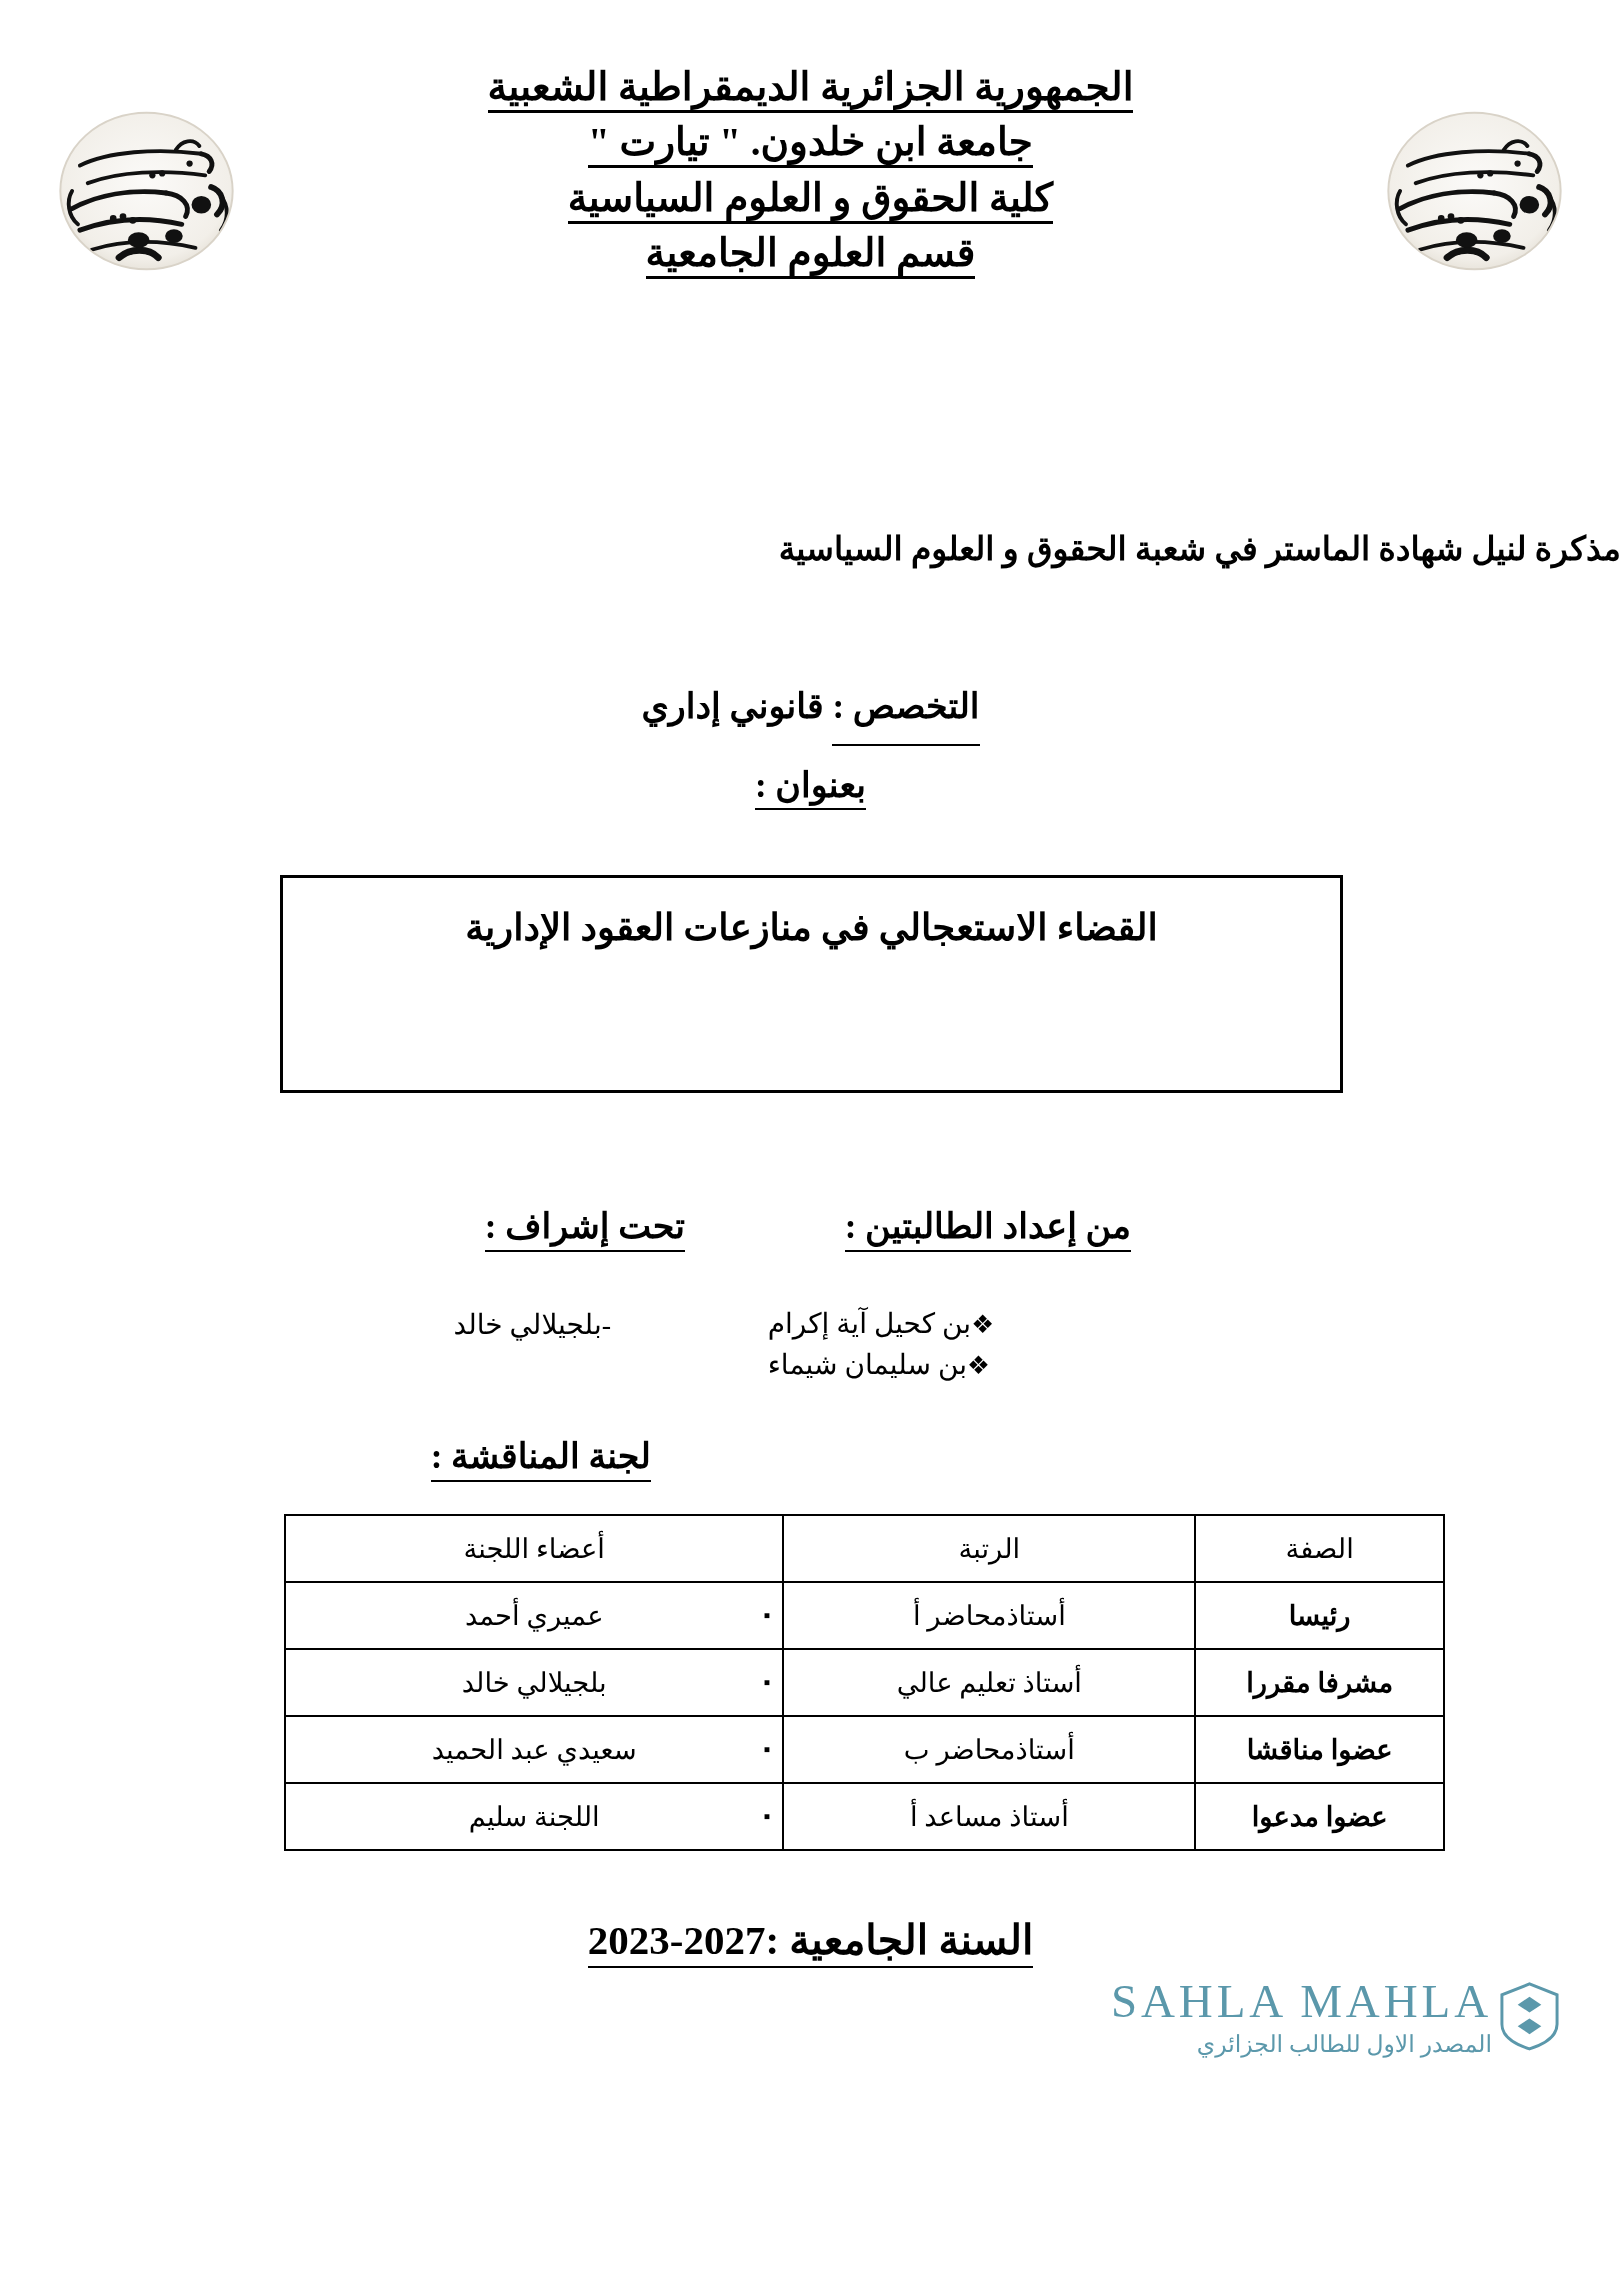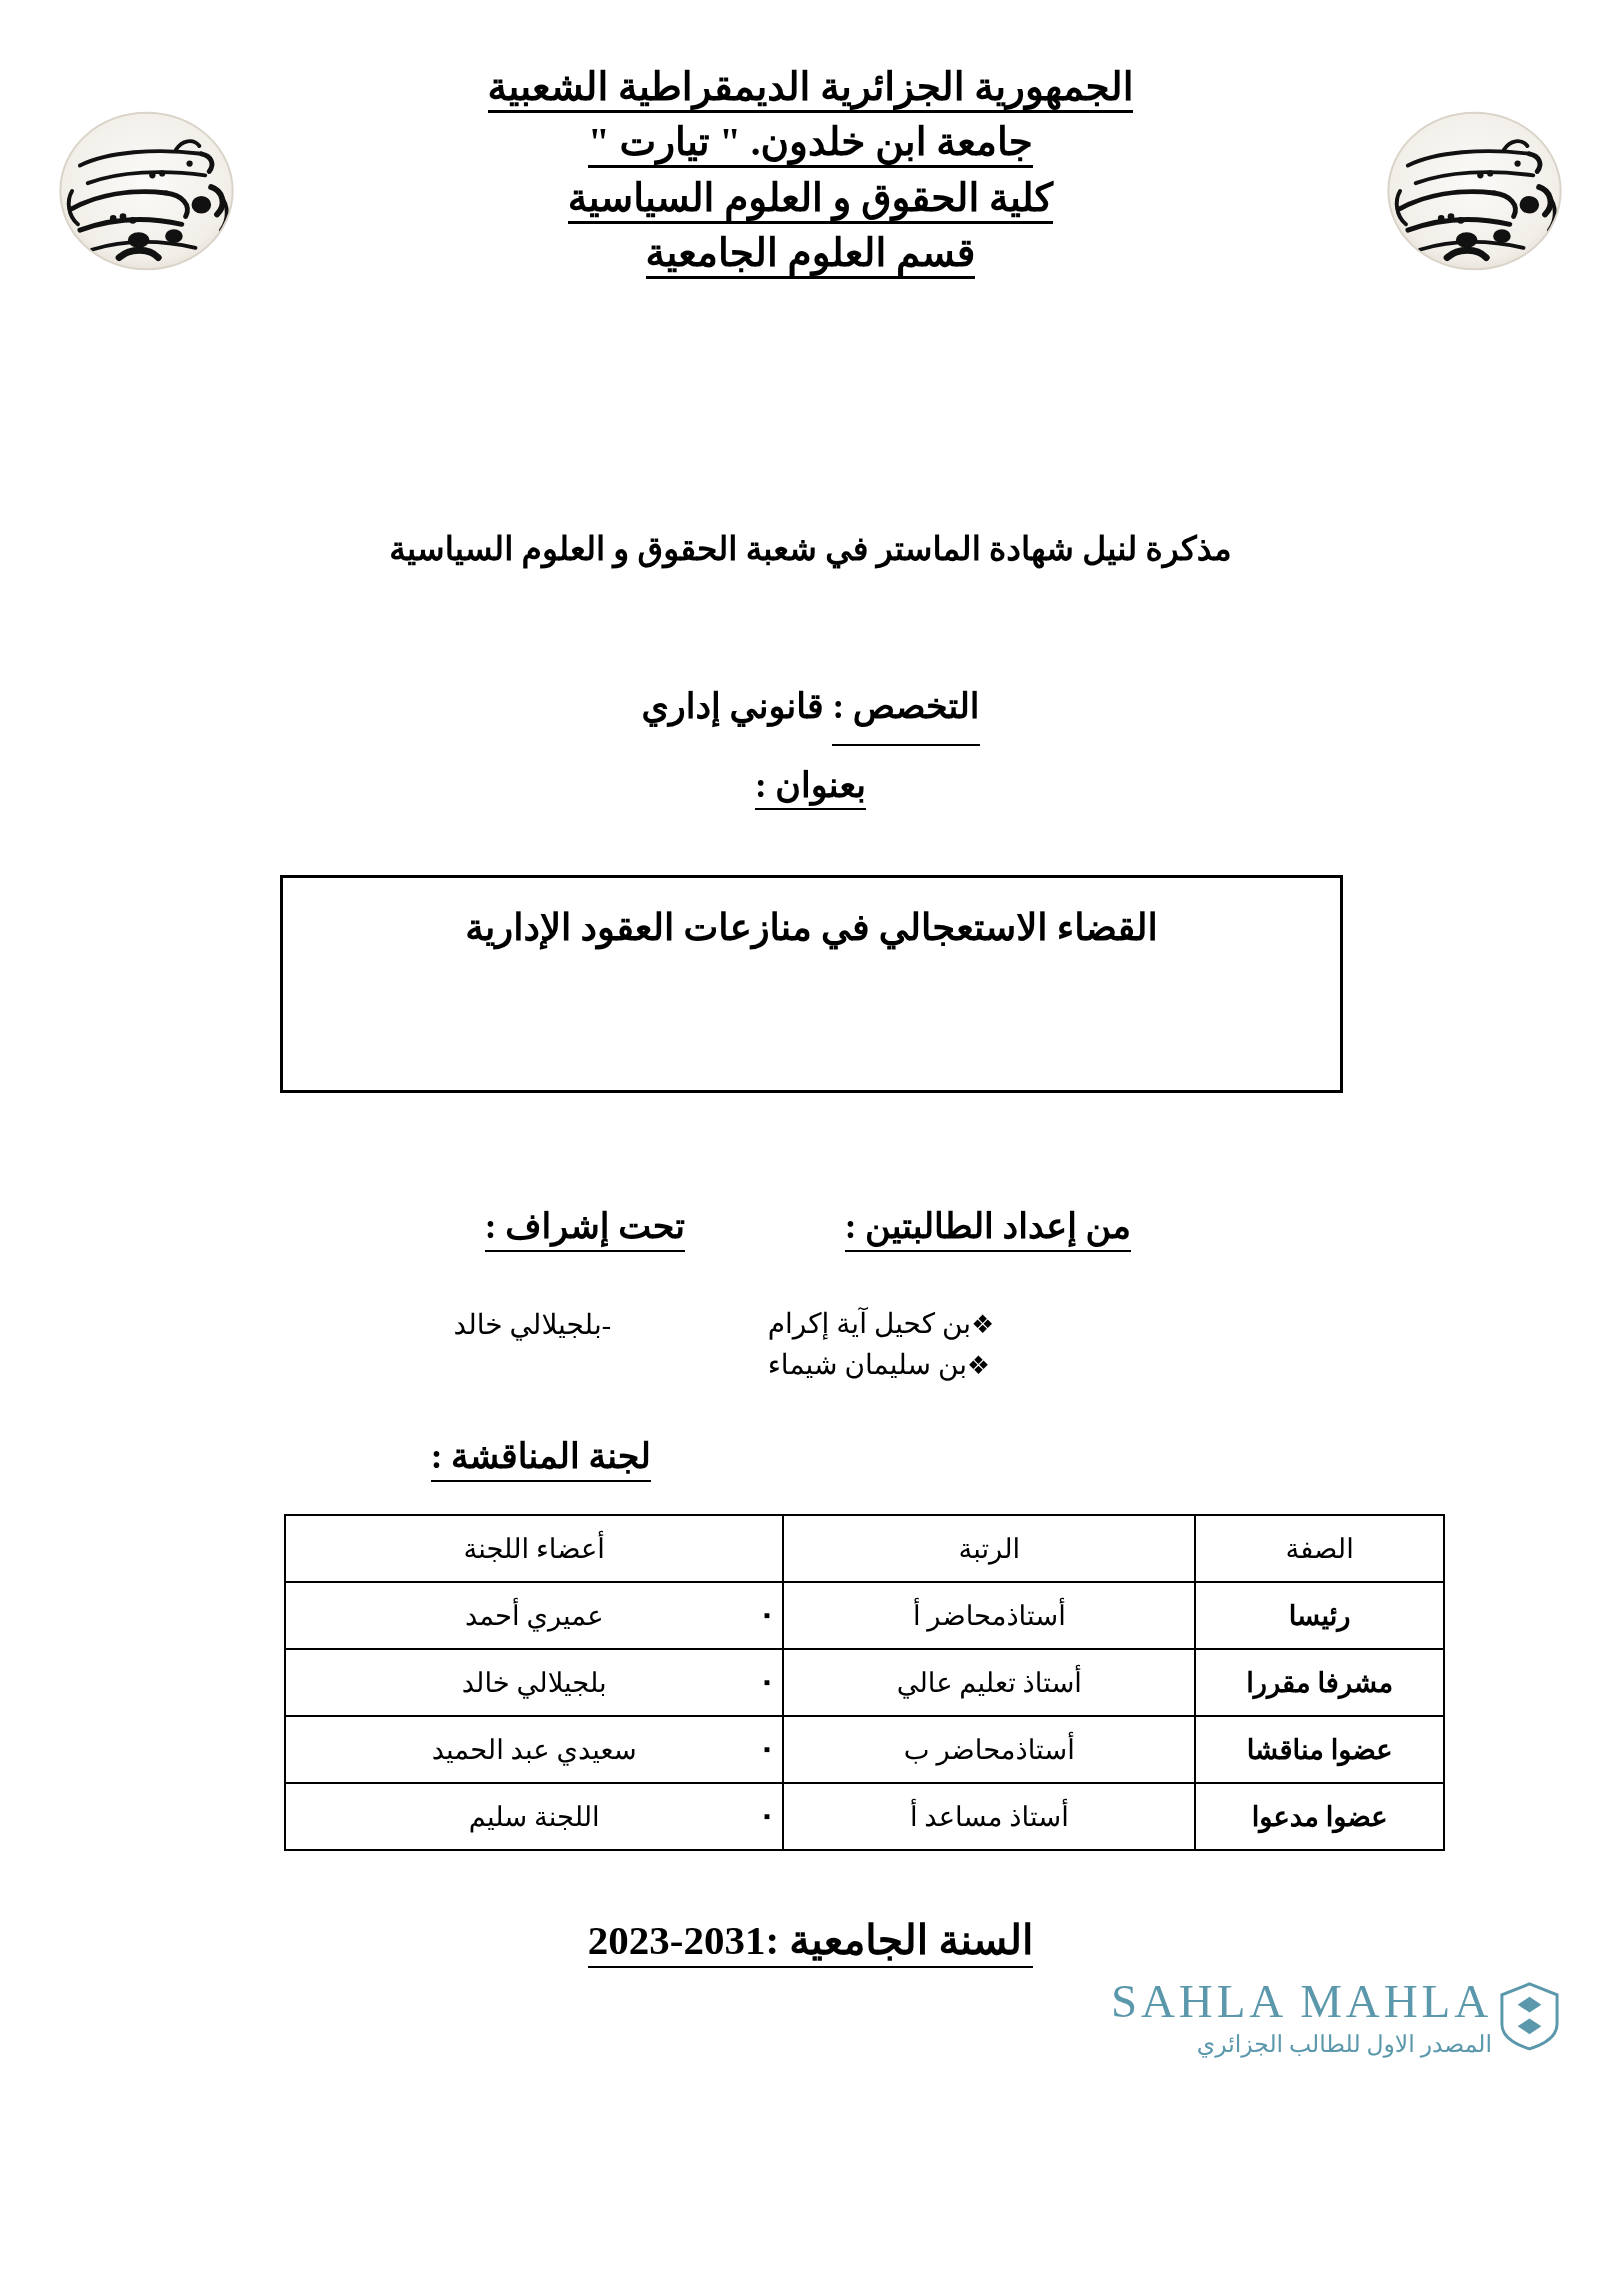--- a/index.html
+++ b/index.html
@@ -55,21 +55,21 @@
     border-bottom: 3.9px solid #000;
     padding-bottom: 2px;
   }
 
   
   .degree-line {
     position: absolute;
     top: 529px;
     left: 0;
     right: 0;
-    text-align: center;
+    text-align: right;
     font-size: 33px;
     font-weight: bold;
     white-space: nowrap;
   }
 
   
   .spec-line {
     position: absolute;
     top: 686px;
     left: 0;
@@ -422,21 +422,21 @@
         <td class="col-rank">أستاذ مساعد أ</td>
         <td class="col-member">
           <span class="sq-bullet">▪</span>
           <span>اللجنة سليم</span>
         </td>
       </tr>
     </tbody>
   </table>
 
   <div class="year-line">
-    <span class="inner"><span>السنة الجامعية :</span><span>2031-2023</span></span>
+    <span class="inner"><span>السنة الجامعية :</span><span>2027-2023</span></span>
   </div>
 
   <div class="watermark">
     <div class="wm-text">
       <div class="wm-title">SAHLA MAHLA</div>
       <div class="wm-sub">المصدر الاول للطالب الجزائري</div>
     </div>
     <div class="wm-mark">
       <svg viewBox="0 0 66 72" xmlns="http://www.w3.org/2000/svg" aria-hidden="true">
         <g fill="none" stroke="#5b98ab" stroke-width="3">

